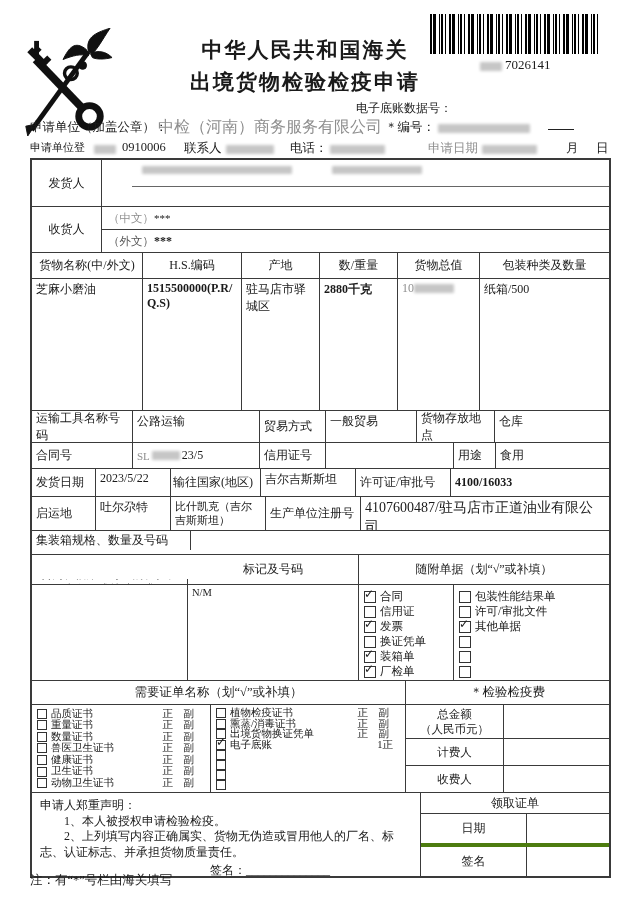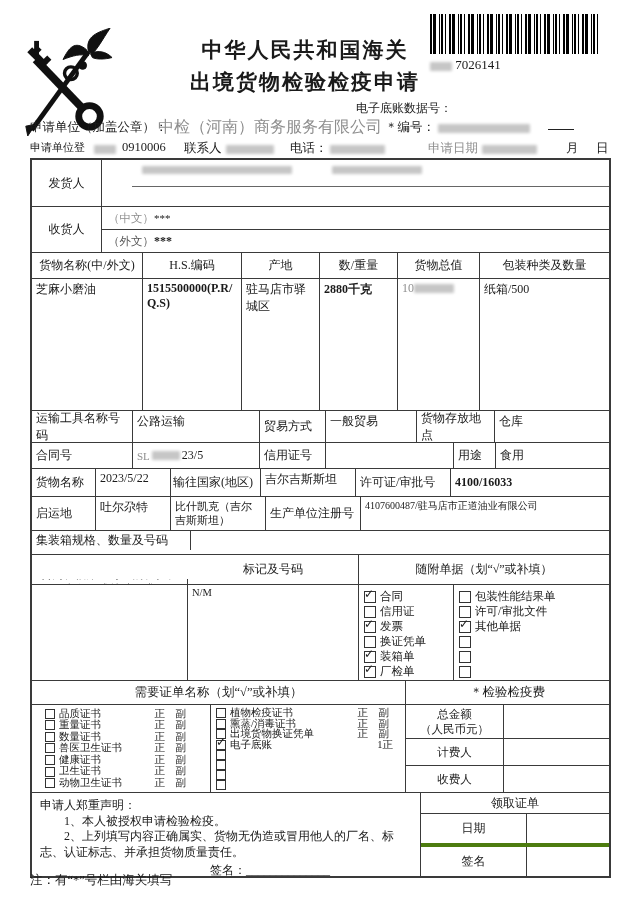--- a/index.html
+++ b/index.html
@@ -61,21 +61,21 @@
       <path d="M74,24 C70,8 84,4 96,0 C88,12 84,20 78,26 Z" stroke-width="1"></path>
       <path d="M72,22 C60,12 54,20 48,32 C58,28 66,26 74,28 Z" stroke-width="1"></path>
       <path d="M76,26 C84,22 92,24 98,30 C90,32 82,32 78,30 Z" stroke-width="1"></path>
     </g>
   </svg>
 
   <div class="abs title" style="left:150px;top:36px;width:310px;">中华人民共和国海关</div>
   <div class="abs title" style="left:150px;top:68px;width:310px;">出境货物检验检疫申请</div>
 
   <div class="abs barcode" style="left:430px;top:14px;width:170px;height:40px;"></div>
-  <div class="abs" style="left:430px;top:57px;width:170px;font-size:13px;">
+  <div class="abs" style="left:430px;top:57px;width:170px;text-align:center;font-size:13px;">
     <span class="rd" style="width:22px;"></span>
     <span>7026141</span>
   </div>
 
   <div class="abs" style="left:356px;top:100px;font-size:12px;">电子底账数据号：</div>
 
   <div class="abs" style="left:30px;top:119px;font-size:12.5px;">申请单位（加盖公章）：</div>
   <div class="abs faded" style="left:158px;top:117px;font-size:16px;">中检（河南）商务服务有限公司</div>
   <div class="abs" style="left:385px;top:119px;font-size:12.5px;">＊编号：</div>
   <span class="abs rd" style="left:438px;top:124px;width:92px;"></span>
@@ -155,34 +155,34 @@
         <span class="rd" style="width:28px;margin:0 2px;"></span>
         <span>23/5</span>
       </div>
       <div class="c" style="width:66px;">信用证号</div>
       <div class="c" style="width:128px;"></div>
       <div class="c" style="width:42px;">用途</div>
       <div class="c last">食用</div>
     </div>
 
     <div class="r" style="height:28px;">
-      <div class="c" style="width:64px;">货物名称</div>
+      <div class="c" style="width:64px;">发货日期</div>
       <div class="c top" style="width:75px;">2023/5/22</div>
       <div class="c" style="width:90px;padding:2px 2px;">输往国家(地区)</div>
       <div class="c top" style="width:95px;">吉尔吉斯斯坦</div>
       <div class="c" style="width:95px;">许可证/审批号</div>
       <div class="c last" style="font-weight:bold;">4100/16033</div>
     </div>
 
     <div class="r" style="height:34px;">
       <div class="c" style="width:64px;">启运地</div>
       <div class="c top" style="width:75px;">吐尔尕特</div>
       <div class="c top" style="width:95px;font-size:11px;line-height:1.3;">比什凯克（吉尔吉斯斯坦）</div>
       <div class="c" style="width:95px;">生产单位注册号</div>
-      <div class="c top last" style="font-size:10px;line-height:1.35;">4107600487/驻马店市正道油业有限公司</div>
+      <div class="c top last" style="font-size:14px;line-height:1.35;">4107600487/驻马店市正道油业有限公司</div>
     </div>
 
     <div class="r" style="height:24px;flex-direction:column;">
       <div class="c" style="width:159px;">集装箱规格、数量及号码</div>
       <div class="c last"></div>
     </div>
 
     <div class="r" style="height:30px;">
       <div class="c ctr" style="width:156px;font-size:11.5px;line-height:1.25;margin-top:24px;">合同、信用证订立的检验检疫条款或特殊要求</div>
       <div class="c ctr" style="width:171px;">标记及号码</div>
@@ -245,21 +245,21 @@
           </div>
       </div>
     </div>
 
     <div class="r" style="height:24px;">
       <div class="c ctr" style="width:374px;font-size:12.5px;">需要证单名称（划“√”或补填）</div>
       <div class="c ctr last" style="font-size:12.5px;">＊检验检疫费</div>
     </div>
 
     <div class="r" style="height:88px;">
-      <div class="c col" style="width:179px;justify-content:space-around;padding:3px 8px;">
+      <div class="c col" style="width:179px;justify-content:space-around;padding:3px 0;">
         <div class="crow">
             <span class="cb" style="width:8px;height:8px;"></span>
             <span>品质证书</span>
             <span class="copies">正 副</span>
           </div>
         <div class="crow">
             <span class="cb" style="width:8px;height:8px;"></span>
             <span>重量证书</span>
             <span class="copies">正 副</span>
           </div>

